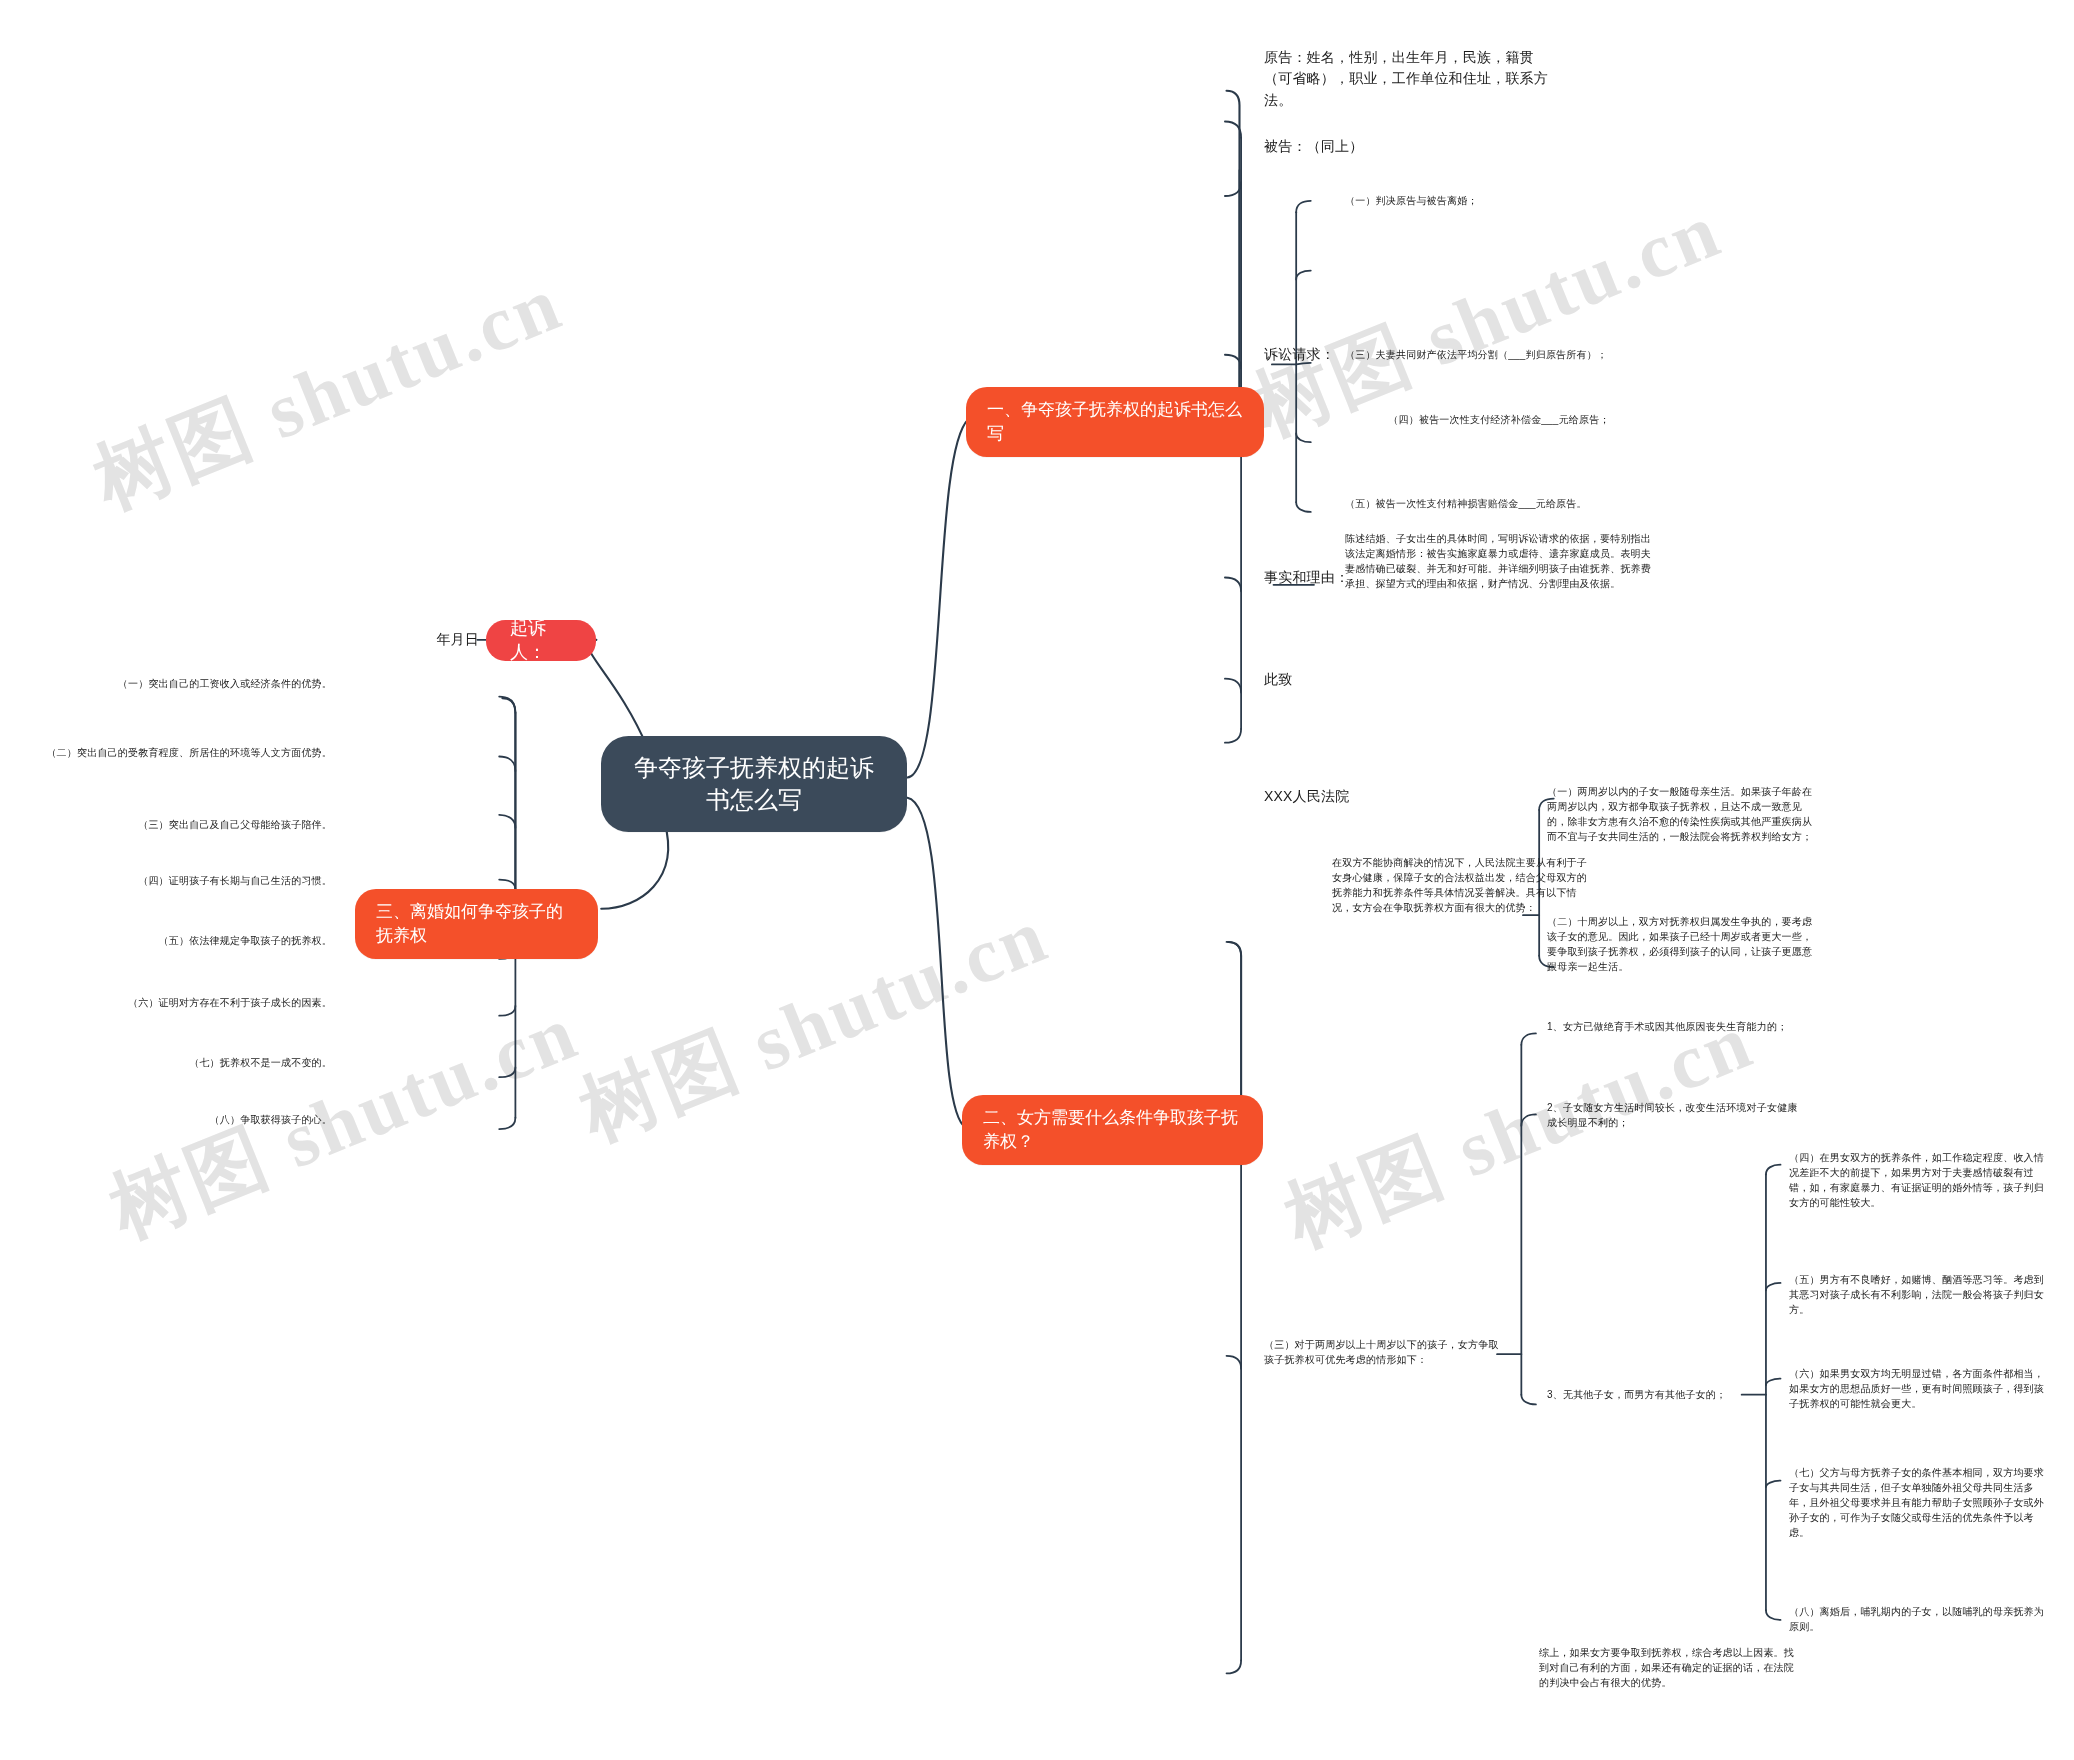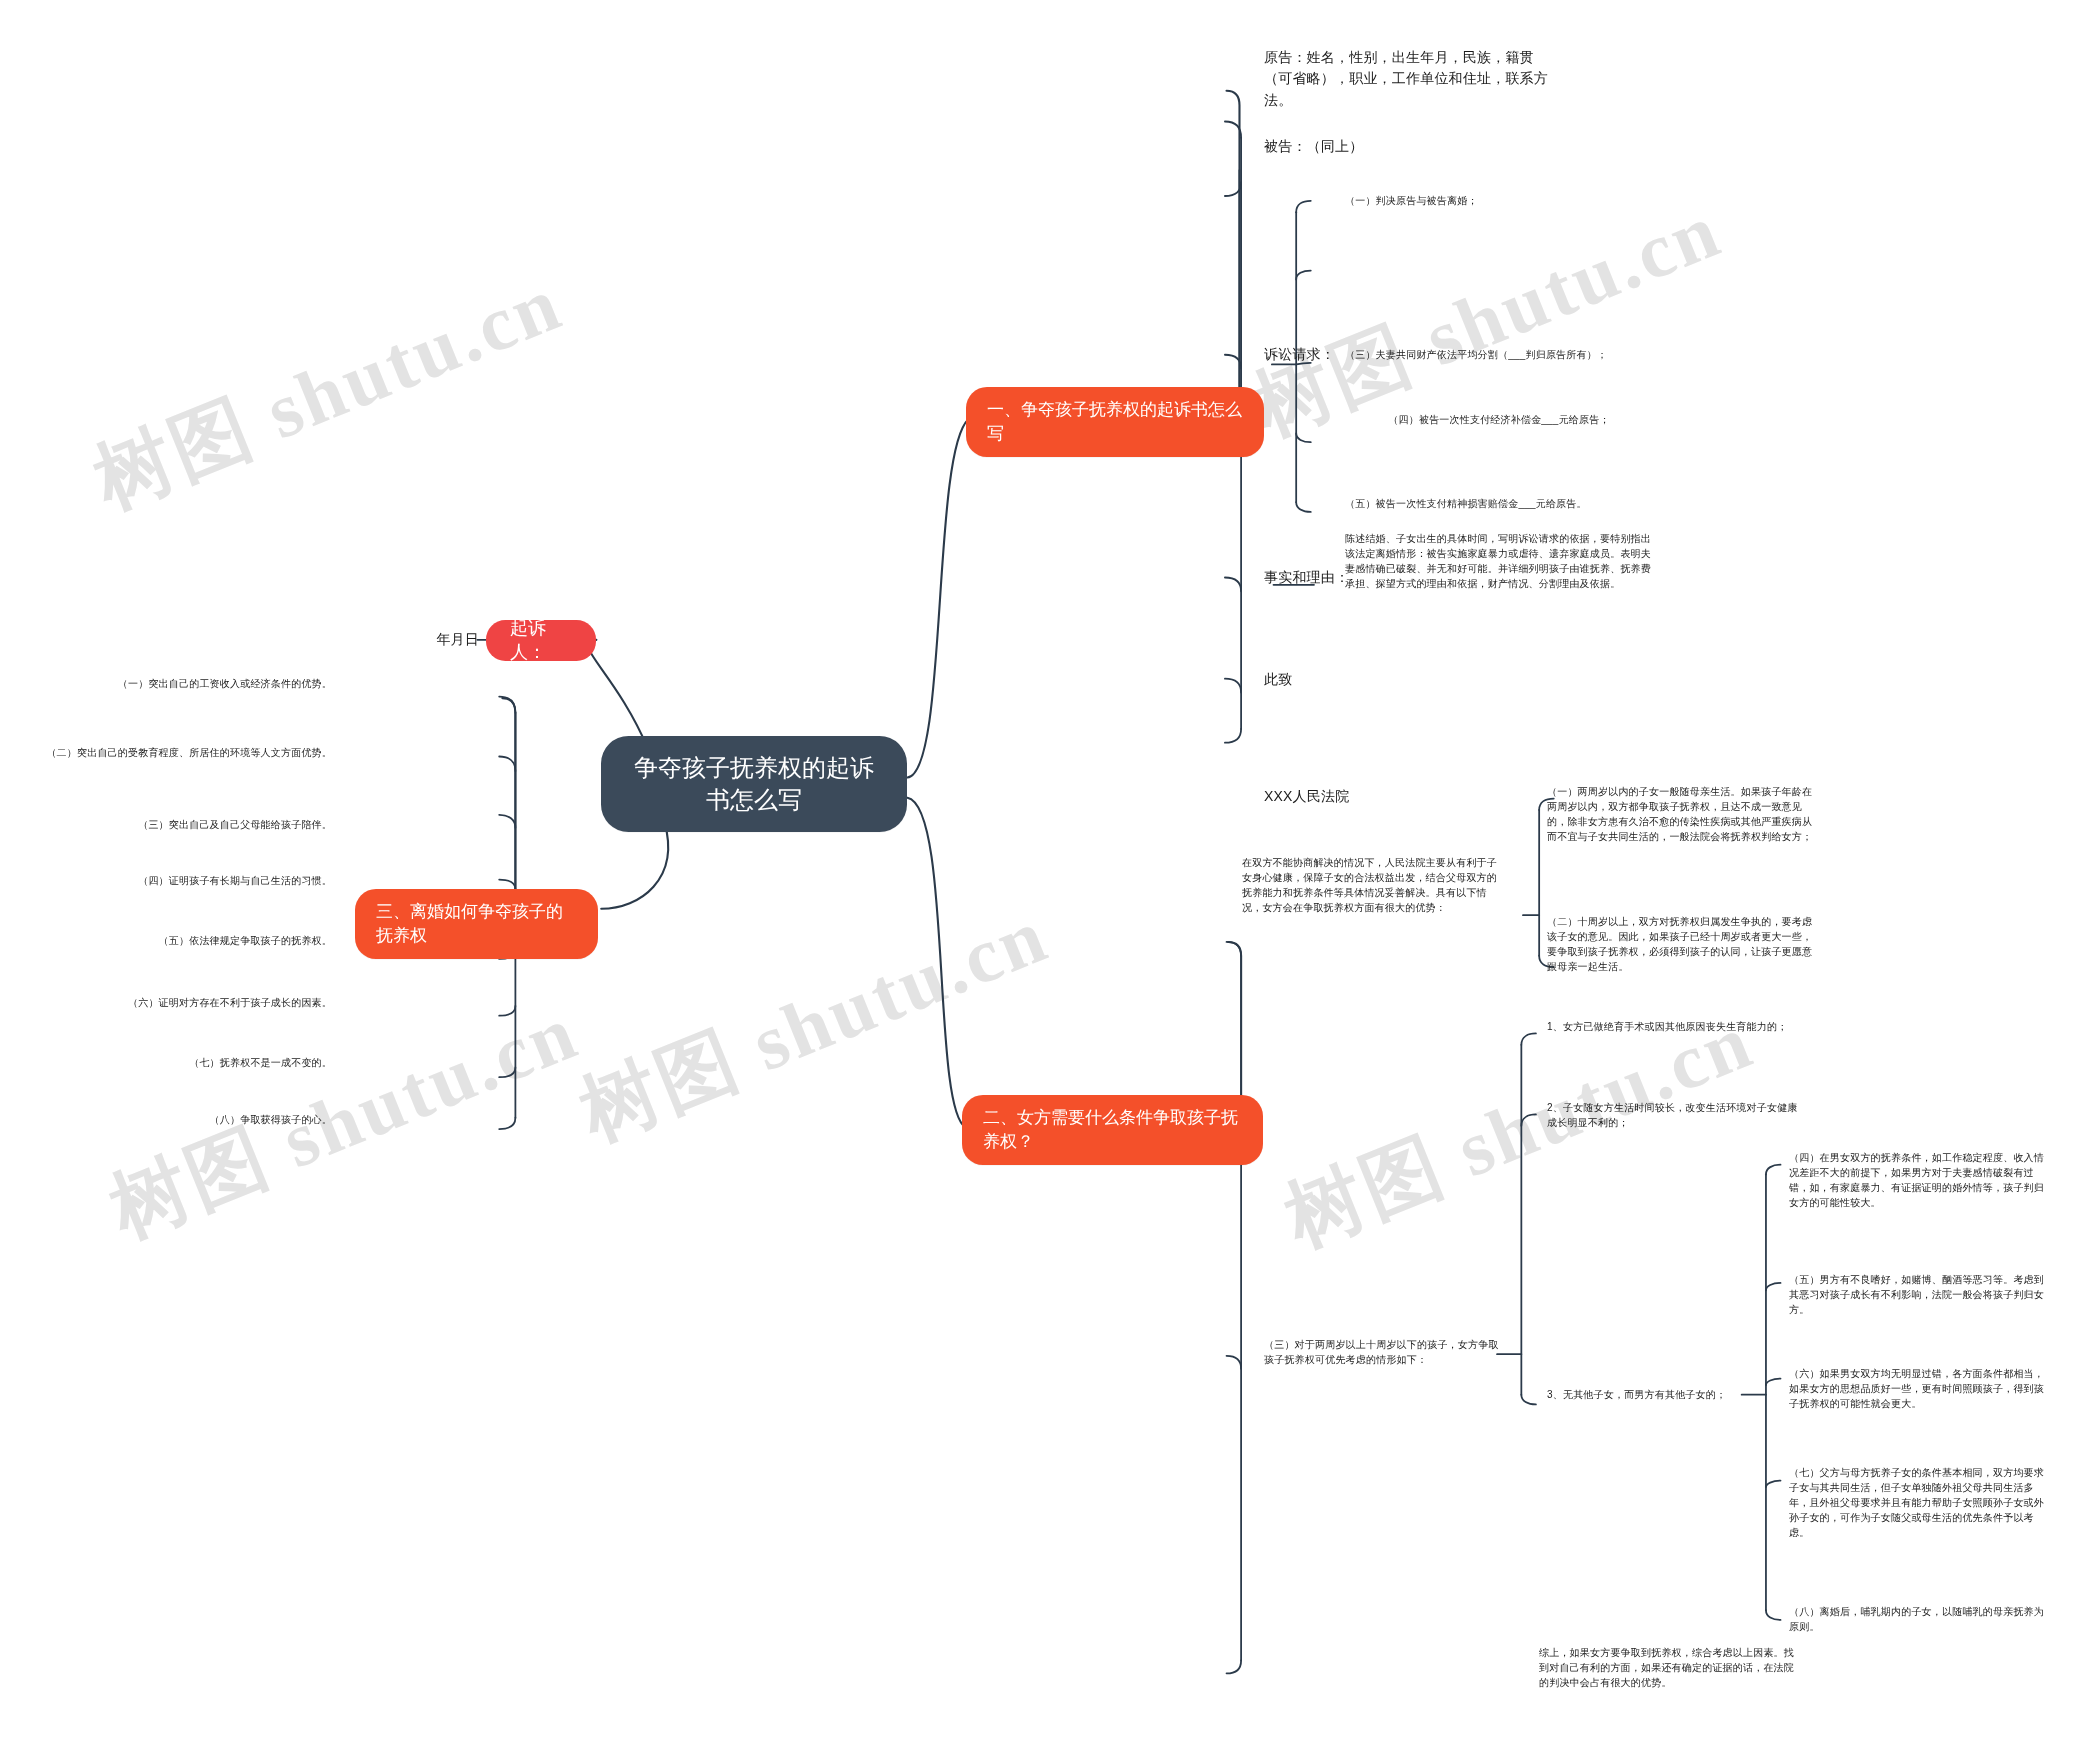--- a/index.html
+++ b/index.html
@@ -197,21 +197,21 @@
   <div class="node leaf sm" style="left:1345px;top:347px;width:308px;">（三）夫妻共同财产依法平均分割（___判归原告所有）；</div>
   <div class="node leaf sm" style="left:1345px;top:412px;width:308px;text-align:center;">（四）被告一次性支付经济补偿金___元给原告；</div>
   <div class="node leaf sm" style="left:1345px;top:496px;width:308px;">（五）被告一次性支付精神损害赔偿金___元给原告。</div>
 
   <div class="node leaf" style="left:1264px;top:567px;width:122px;">事实和理由：</div>
   <div class="node leaf sm" style="left:1345px;top:531px;width:308px;">陈述结婚、子女出生的具体时间，写明诉讼请求的依据，要特别指出该法定离婚情形：被告实施家庭暴力或虐待、遗弃家庭成员。表明夫妻感情确已破裂、并无和好可能。并详细列明孩子由谁抚养、抚养费承担、探望方式的理由和依据，财产情况、分割理由及依据。</div>
 
   <div class="node leaf" style="left:1264px;top:669px;width:162px;">此致</div>
   <div class="node leaf" style="left:1264px;top:738px;width:211px;margin-top:48px;">XXX人民法院</div>
 
-  <div class="node leaf sm" style="left:1242px;top:855px;width:259px;">在双方不能协商解决的情况下，人民法院主要从有利于子女身心健康，保障子女的合法权益出发，结合父母双方的抚养能力和抚养条件等具体情况妥善解决。具有以下情况，女方会在争取抚养权方面有很大的优势：</div>
+  <div class="node leaf sm" style="left:1332px;top:855px;width:259px;">在双方不能协商解决的情况下，人民法院主要从有利于子女身心健康，保障子女的合法权益出发，结合父母双方的抚养能力和抚养条件等具体情况妥善解决。具有以下情况，女方会在争取抚养权方面有很大的优势：</div>
 
   <div class="node leaf sm" style="left:1547px;top:784px;width:267px;">（一）两周岁以内的子女一般随母亲生活。如果孩子年龄在两周岁以内，双方都争取孩子抚养权，且达不成一致意见的，除非女方患有久治不愈的传染性疾病或其他严重疾病从而不宜与子女共同生活的，一般法院会将抚养权判给女方；</div>
   <div class="node leaf sm" style="left:1547px;top:914px;width:267px;">（二）十周岁以上，双方对抚养权归属发生争执的，要考虑该子女的意见。因此，如果孩子已经十周岁或者更大一些，要争取到孩子抚养权，必须得到孩子的认同，让孩子更愿意跟母亲一起生活。</div>
 
   <div class="node leaf sm" style="left:1264px;top:1337px;width:235px;">（三）对于两周岁以上十周岁以下的孩子，女方争取孩子抚养权可优先考虑的情形如下：</div>
 
   <div class="node leaf sm" style="left:1547px;top:1019px;width:259px;">1、女方已做绝育手术或因其他原因丧失生育能力的；</div>
   <div class="node leaf sm" style="left:1547px;top:1100px;width:259px;">2、子女随女方生活时间较长，改变生活环境对子女健康成长明显不利的；</div>
   <div class="node leaf sm" style="left:1547px;top:1387px;width:259px;">3、无其他子女，而男方有其他子女的；</div>
 

